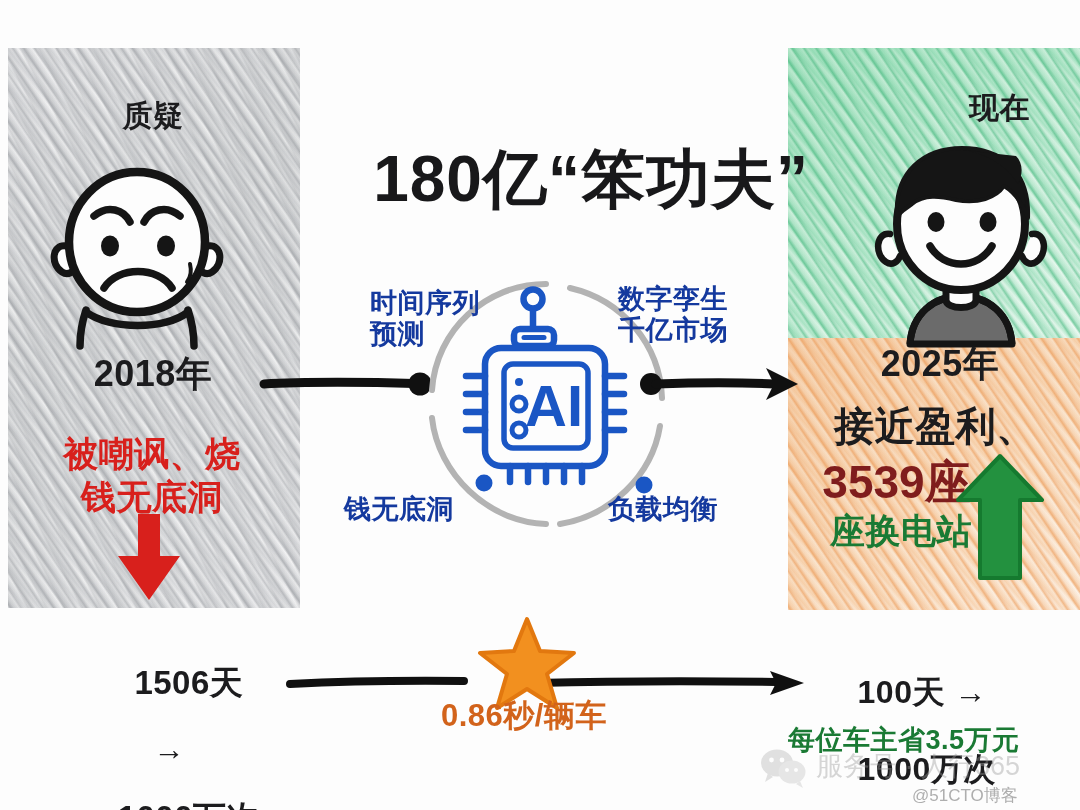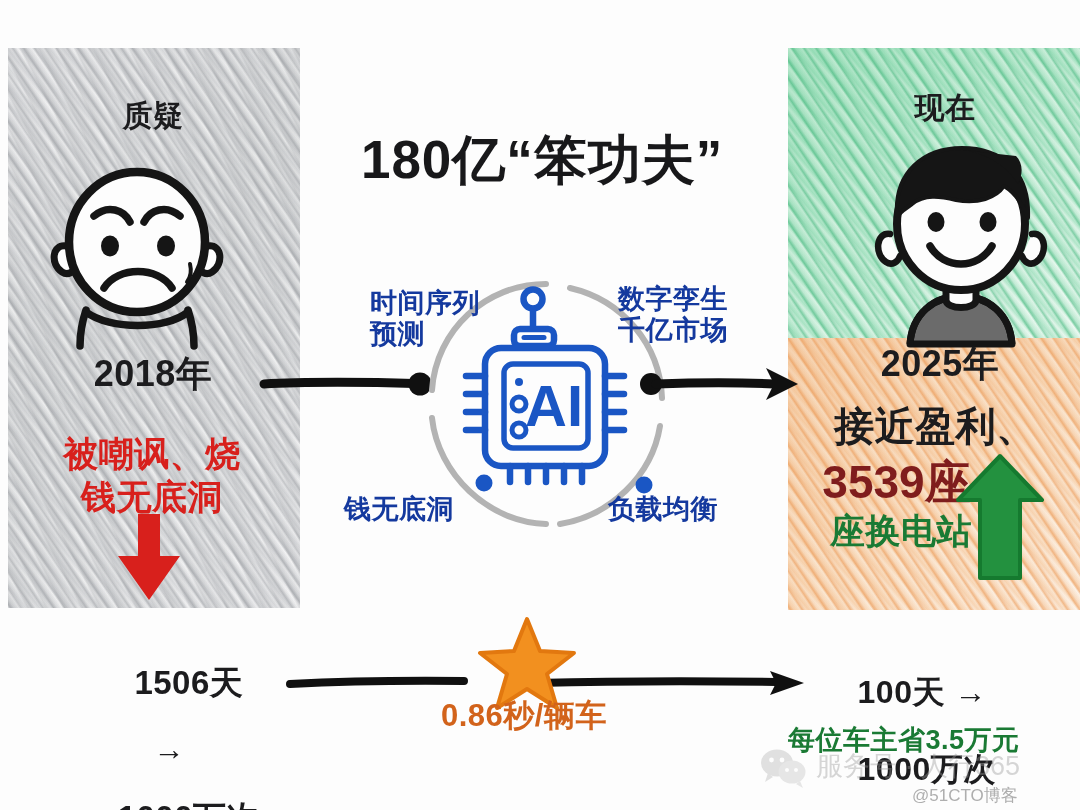--- a/index.html
+++ b/index.html
@@ -97,34 +97,34 @@
     line-height: 1.06;
     font-weight: bold;
     letter-spacing: 0.5px;
     text-align: center;
   }
 
   #title {
     left: 298px;
     top: 70px;
     width: 440px;
-    font-size: 53px;
+    font-size: 64px;
     color: #18181a;
     text-align: left;
     line-height: 1.14;
     letter-spacing: 1px;
   }
   #title .line2 { display: block; padding-left: 22px; }
 
   .panel-header {
     font-size: 30px;
     color: #1c1c1e;
   }
   #left-header  { left: 68px;  top: 100px; width: 170px; }
-  #right-header { left: 860px; top: 92px;  width: 170px; }
+  #right-header { left: 860px; top: 92px;  width: 170px; text-align: right; }
 
   .year-label {
     font-size: 36px;
     color: #1c1c1e;
   }
   #left-year  { left: 58px;  top: 355px; width: 190px; }
   #right-year { left: 840px; top: 345px; width: 200px; }
 
   #left-red-text {
     left: 28px;

